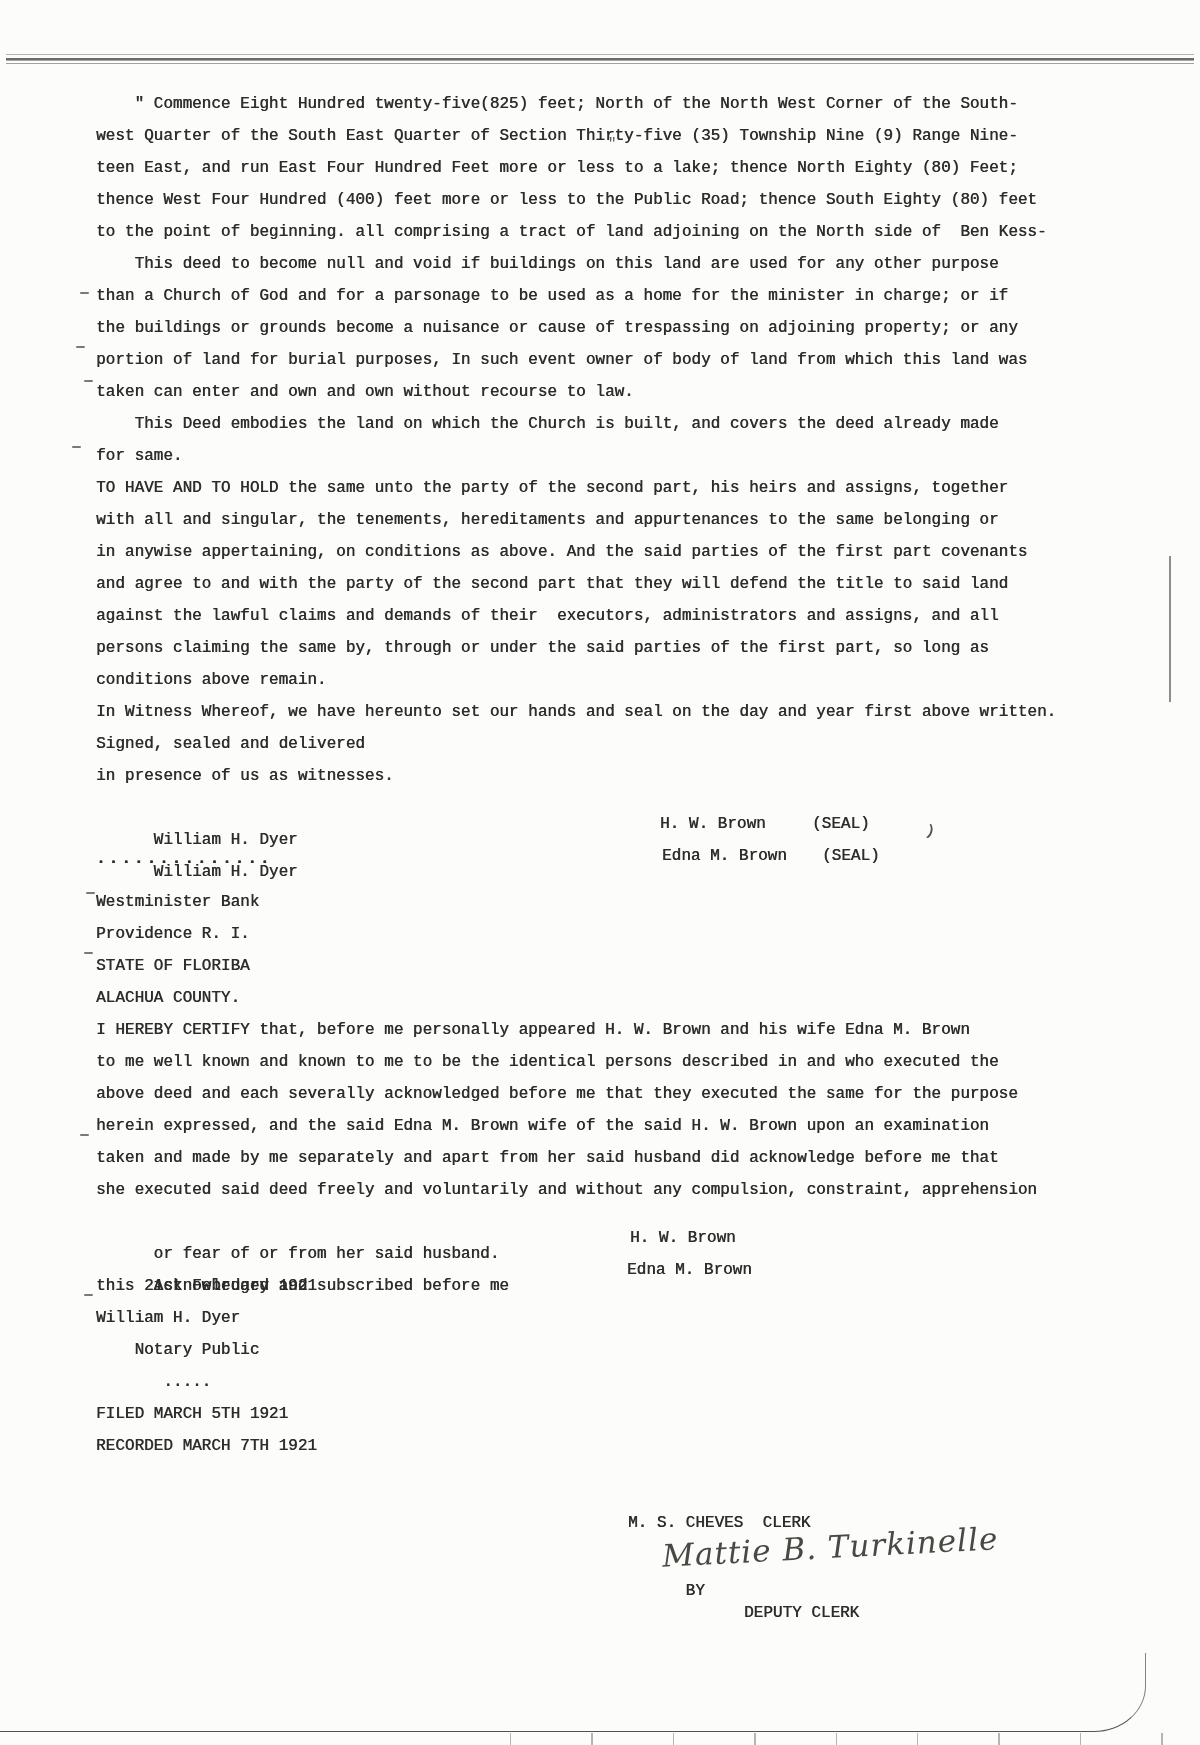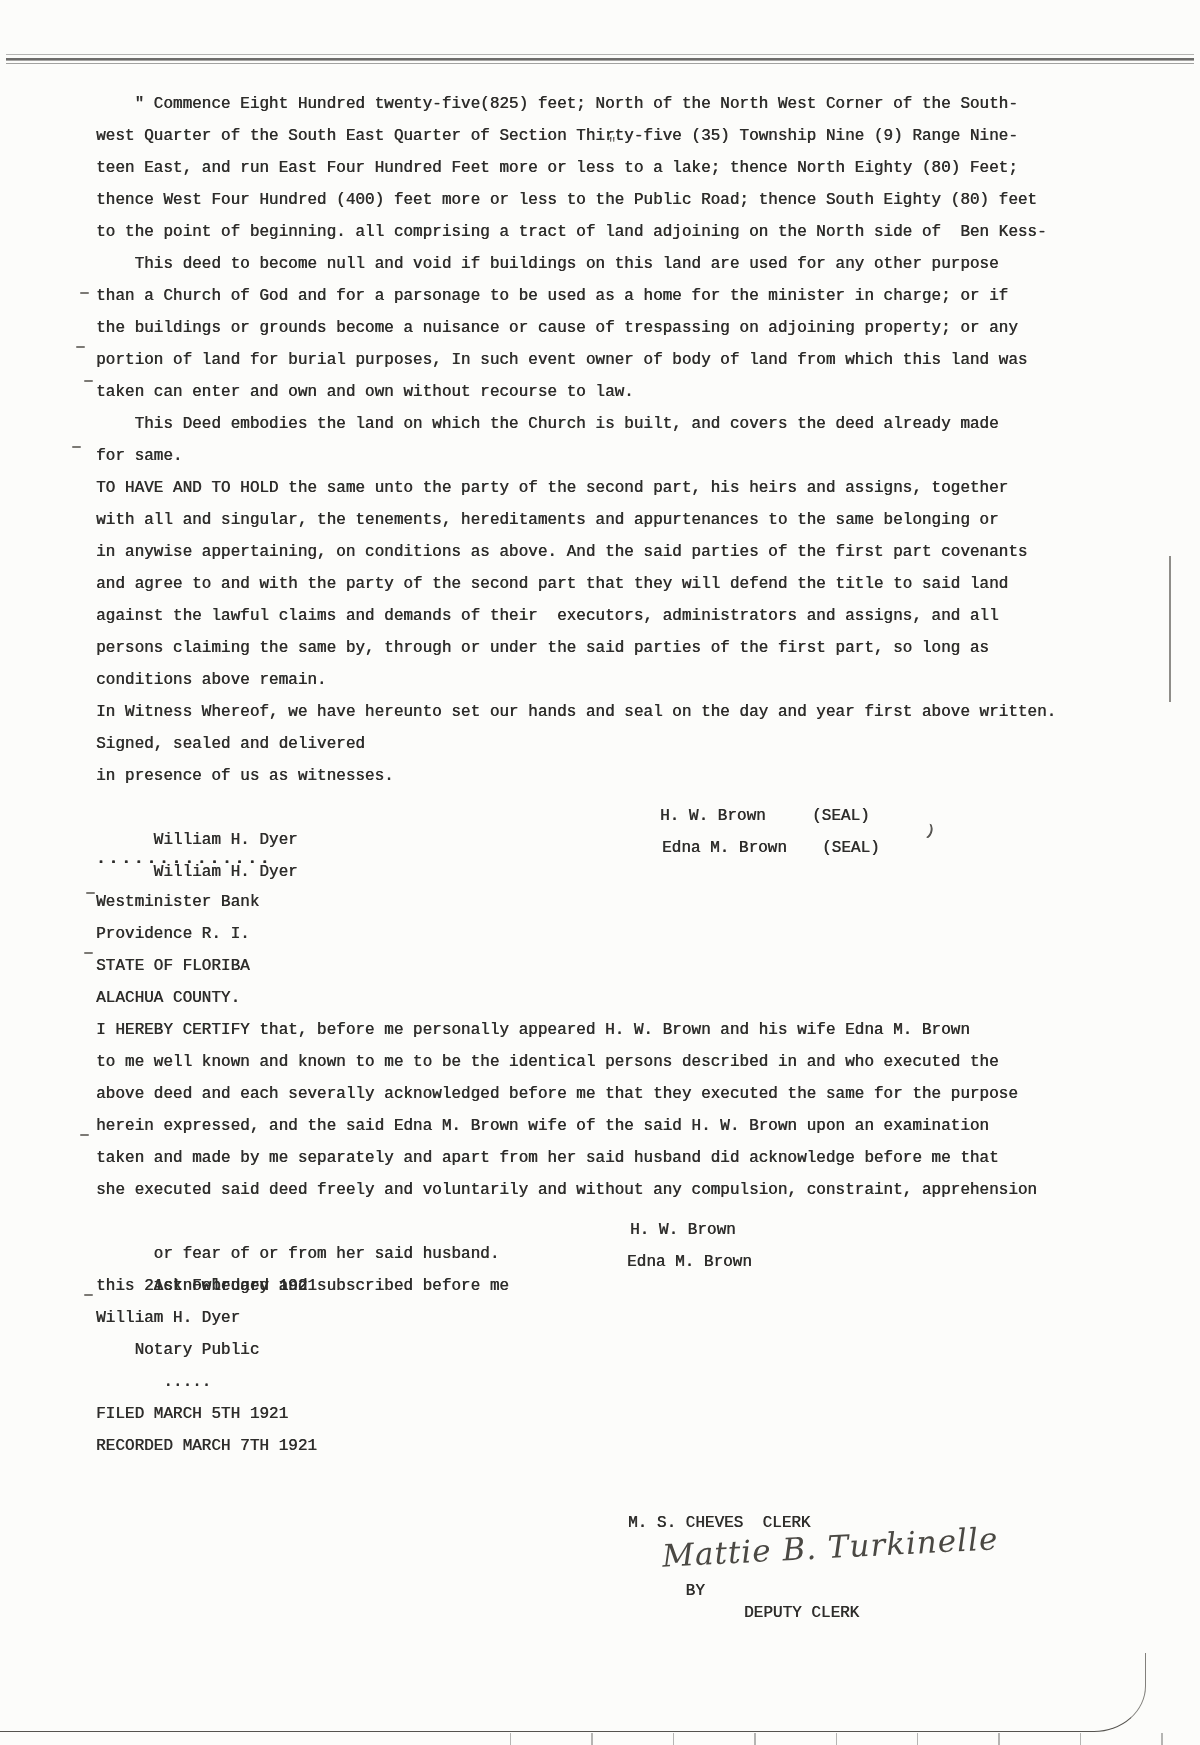--- a/index.html
+++ b/index.html
@@ -15,21 +15,21 @@
   }
   .body-flow{
     position:absolute;left:96px;top:88px;width:1010px;
     filter:blur(0.2px);
   }
   .ln{
     height:32px;line-height:32px;white-space:pre;
     text-shadow:0.5px 0 0 rgba(35,34,32,.85);
   }
   .rel{position:relative;}
-  .abs{position:absolute;top:8px;}
+  .abs{position:absolute;top:16px;}
   .strike{
     text-shadow:1px 0 currentColor,-1px 0 currentColor,0 1px currentColor,1.5px 1px rgba(55,53,50,.8);
     text-decoration:line-through;
     text-decoration-color:rgba(70,68,64,.45);
     text-decoration-thickness:7px;
   }
   .dotted-row{height:20px;line-height:14px;margin-top:-4px;letter-spacing:3px;font-weight:bold;}
   .gap-sm{margin-top:14px;}
   .indent-seal-1{left:564px;}
   .seal-1{left:716px;}

